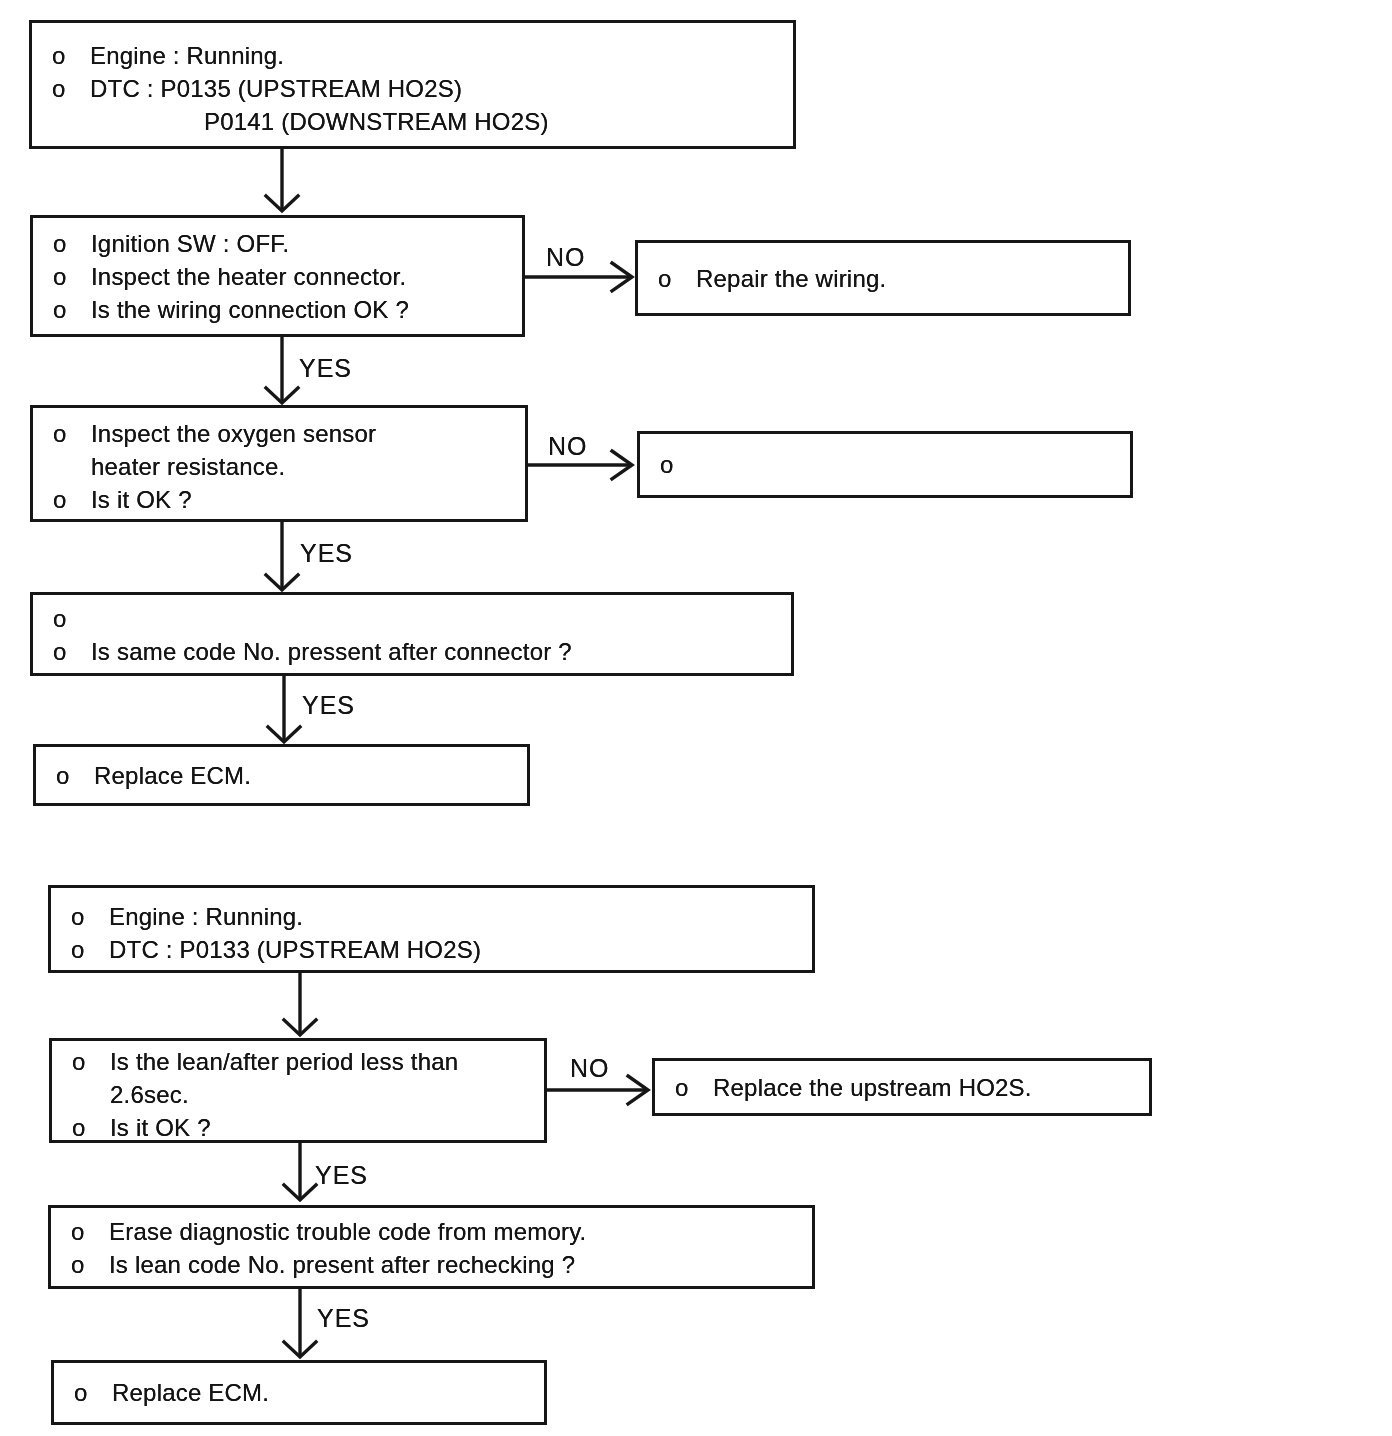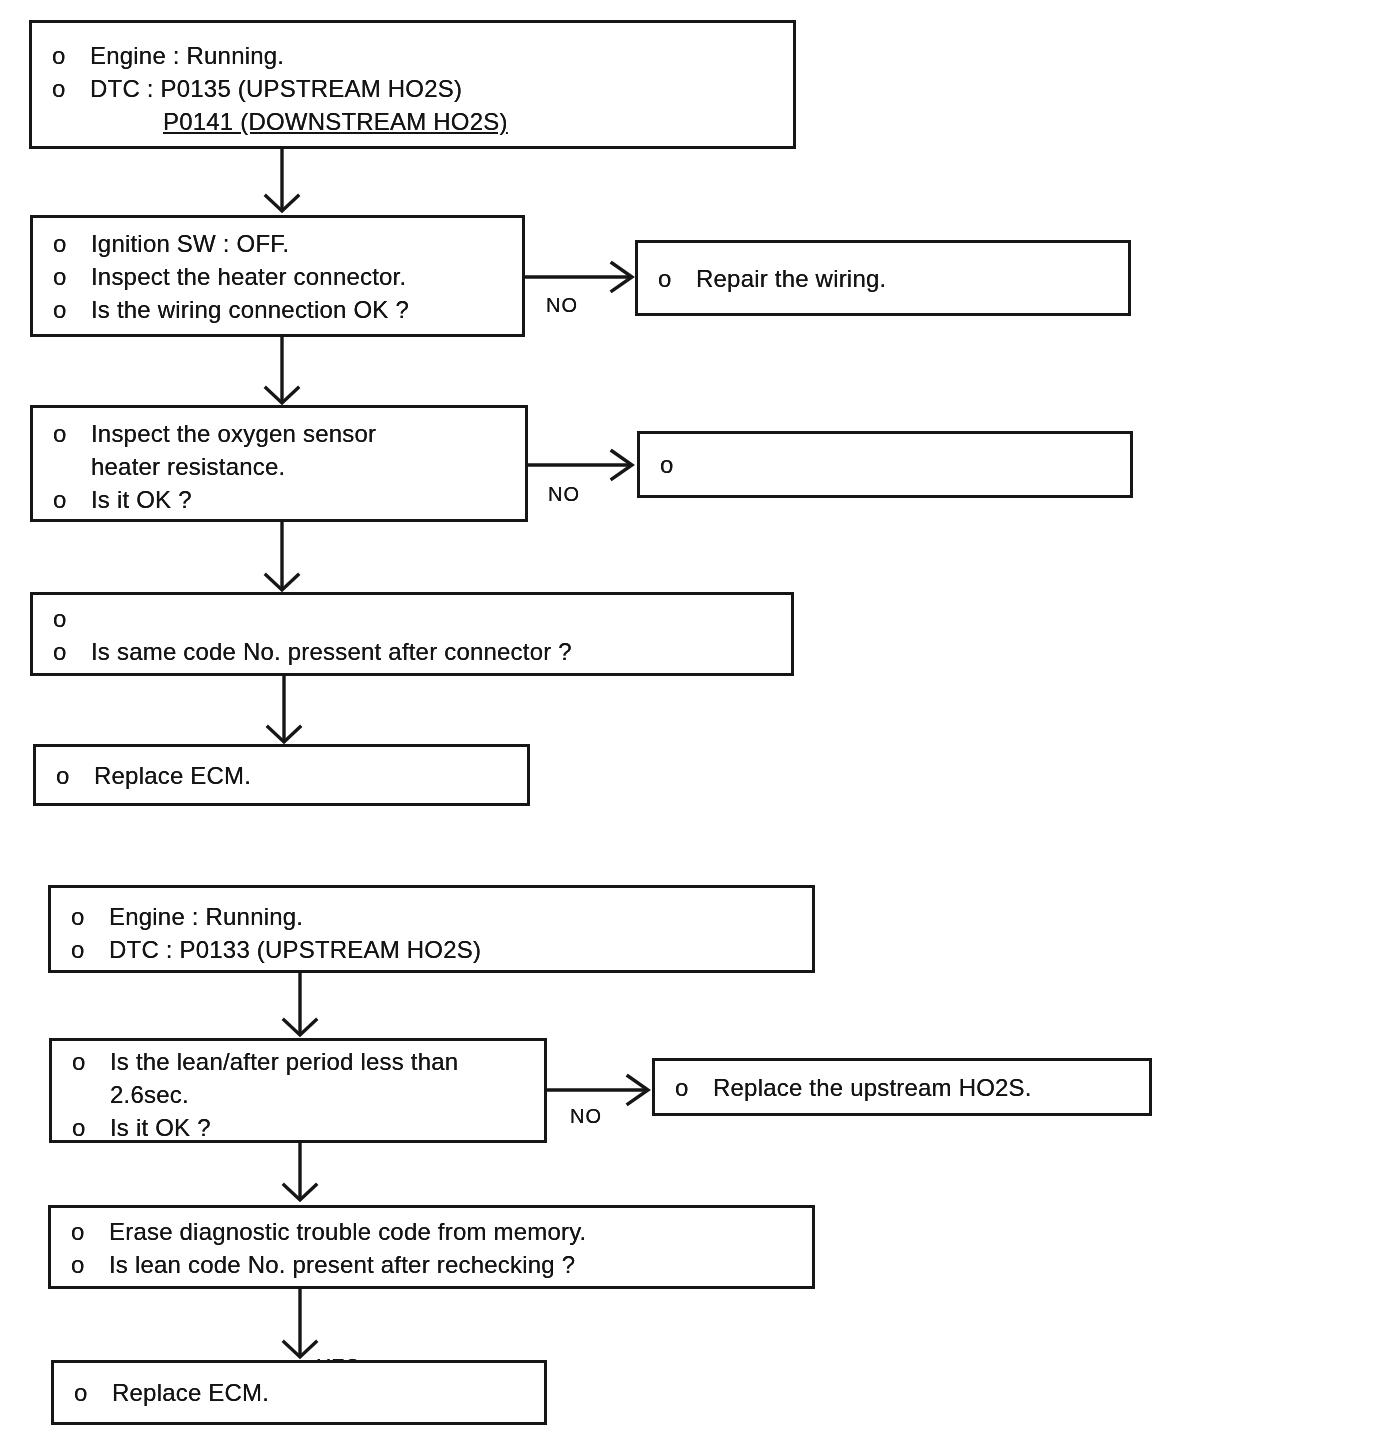--- a/index.html
+++ b/index.html
@@ -12,23 +12,23 @@
   }
   .box {
     position:absolute; box-sizing:border-box;
     border:3px solid #161616; background:#fff;
     padding:9px 6px 0 20px;
   }
   .box.center { display:flex; align-items:center; padding-top:0; }
   .row { display:flex; align-items:baseline; line-height:33px; font-size:24px; white-space:nowrap; }
   .bullet { flex:none; width:38px; }
   .txt { letter-spacing:.2px;text-align:center; }
-  .txt.dtc-indent { margin-left:73px;text-decoration:underline; }
+  .txt.dtc-indent { margin-left:114px; }
   .edge-label {
-    position:absolute; font-size:20px; letter-spacing:1px; line-height:30px;margin-top:48px;
+    position:absolute; font-size:25px; letter-spacing:1px; line-height:30px;
   }
   svg.wires { position:absolute; left:0; top:0; pointer-events:none; }
   svg.wires line, svg.wires polyline {
     stroke:#161616; stroke-width:3.4; fill:none; stroke-linecap:square;
   }
 </style>
 </head>
 <body>
 
 <div class="page">

